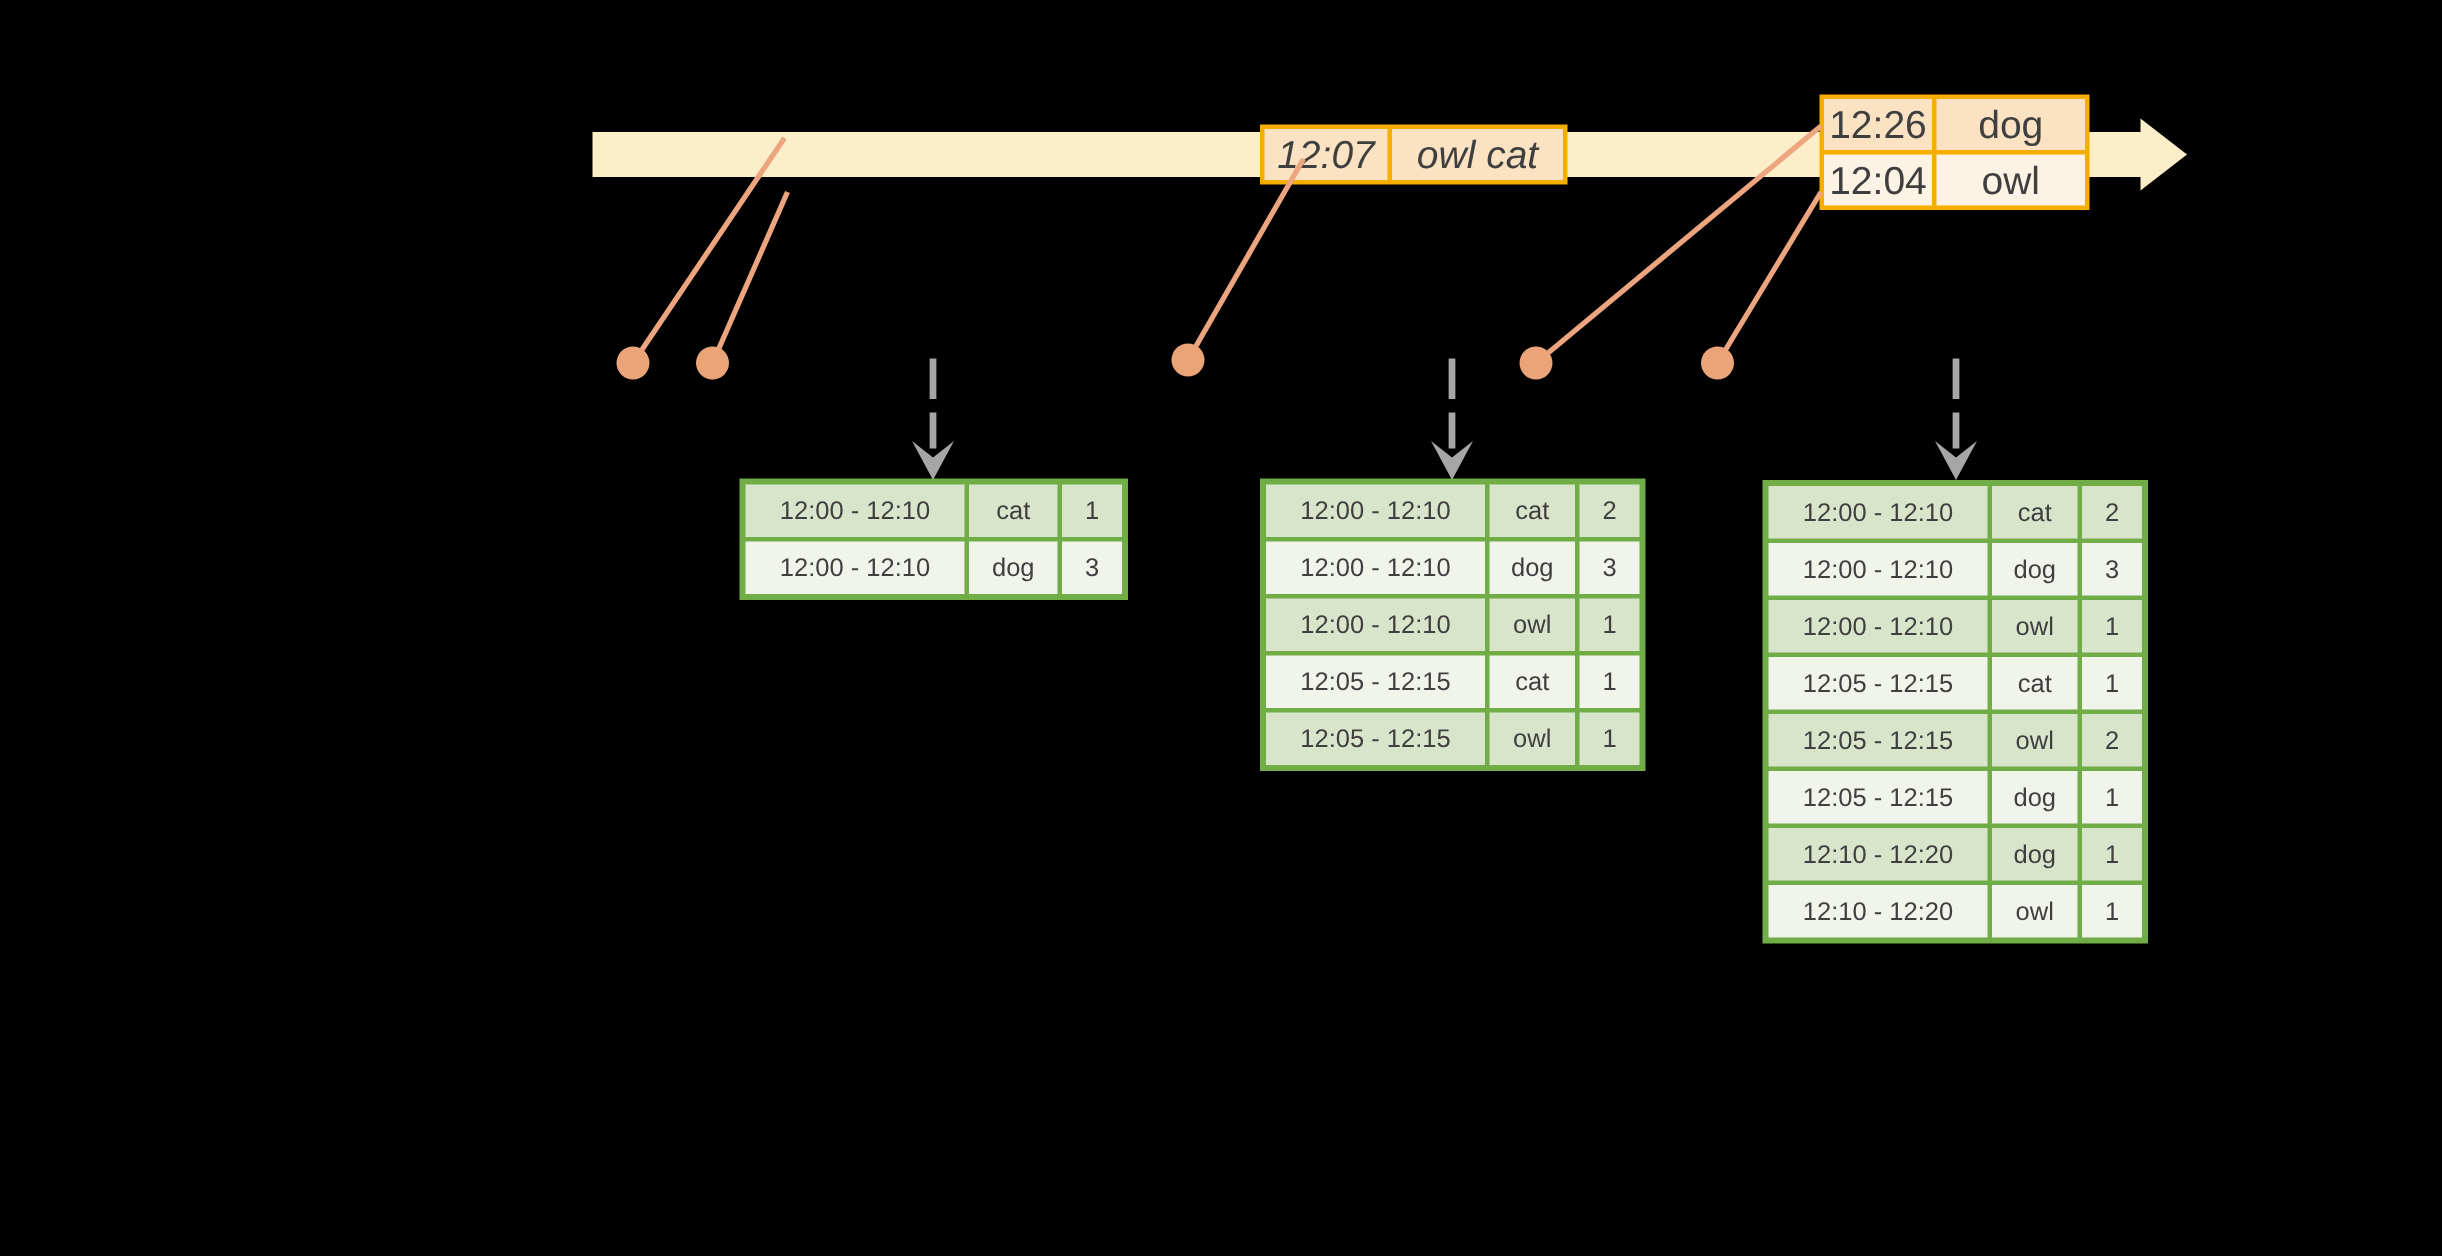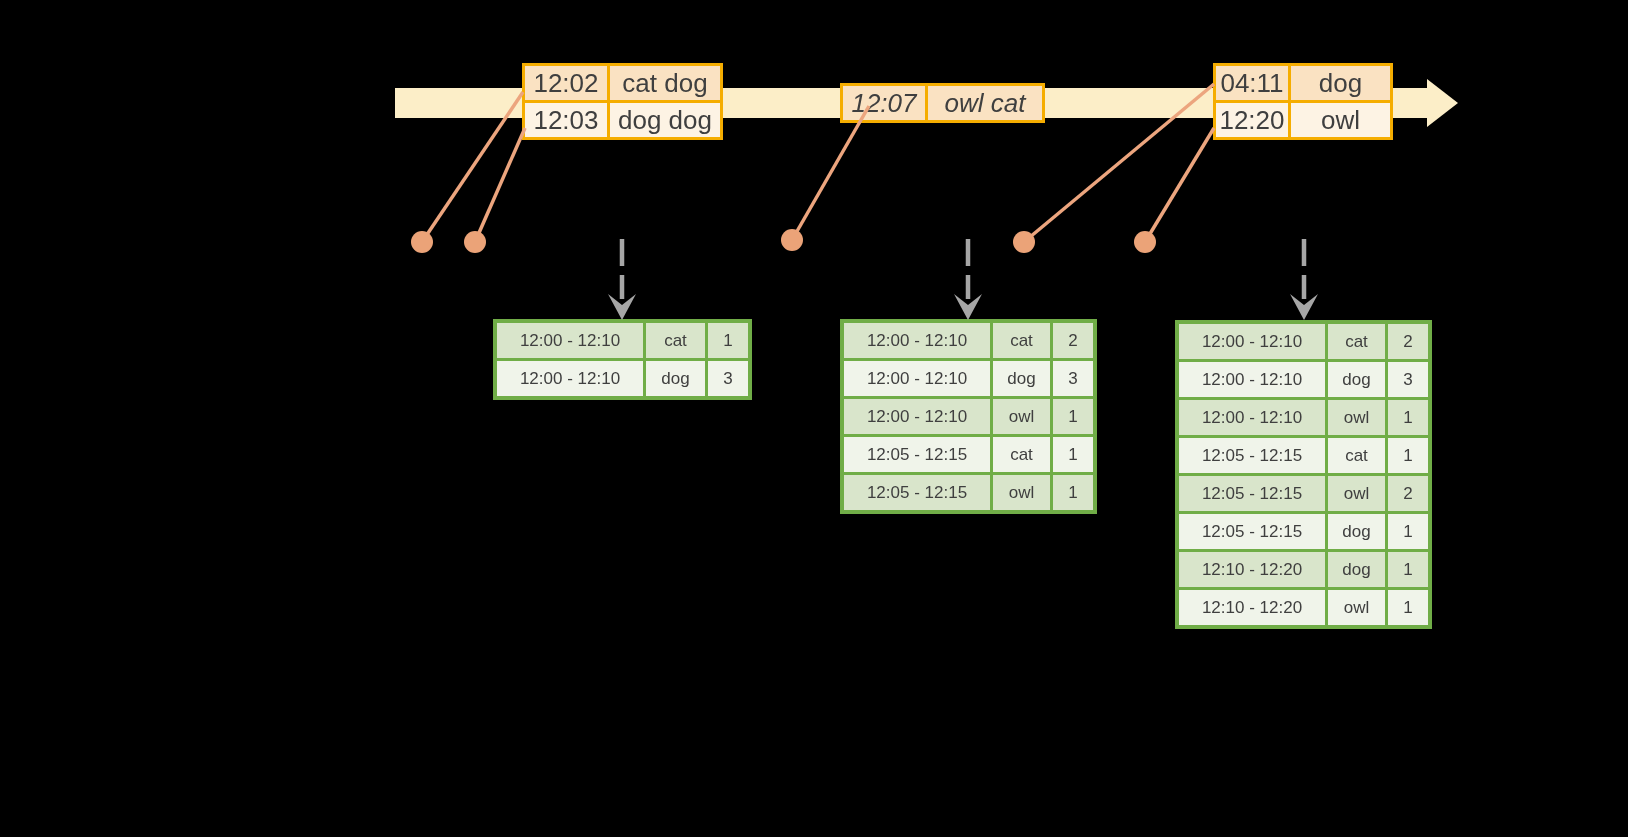--- a/index.html
+++ b/index.html
@@ -48,34 +48,28 @@
   #results-3{left:1175px;top:320px;grid-template-columns:146px 57px 40px;}
 </style>
 </head>
 <body>
 
 <div id="canvas">
 
   <div id="band"></div>
   <div id="band-head"></div>
 
-  <div id="events-1" class="diagram-table otable">
-      <div class="cell">12:02</div>
-      <div class="cell">cat dog</div>
-      <div class="cell">12:03</div>
-      <div class="cell">dog dog</div>
-    </div>
   <div id="events-2" class="diagram-table otable">
       <div class="cell">12:07</div>
       <div class="cell">owl cat</div>
     </div>
   <div id="events-3" class="diagram-table otable">
-      <div class="cell">04:11</div>
+      <div class="cell">12:26</div>
       <div class="cell">dog</div>
-      <div class="cell">12:20</div>
+      <div class="cell">12:04</div>
       <div class="cell">owl</div>
     </div>
 
   <div id="results-1" class="diagram-table gtable">
       <div class="cell">12:00 - 12:10</div>
       <div class="cell">cat</div>
       <div class="cell">1</div>
       <div class="cell">12:00 - 12:10</div>
       <div class="cell">dog</div>
       <div class="cell">3</div>

